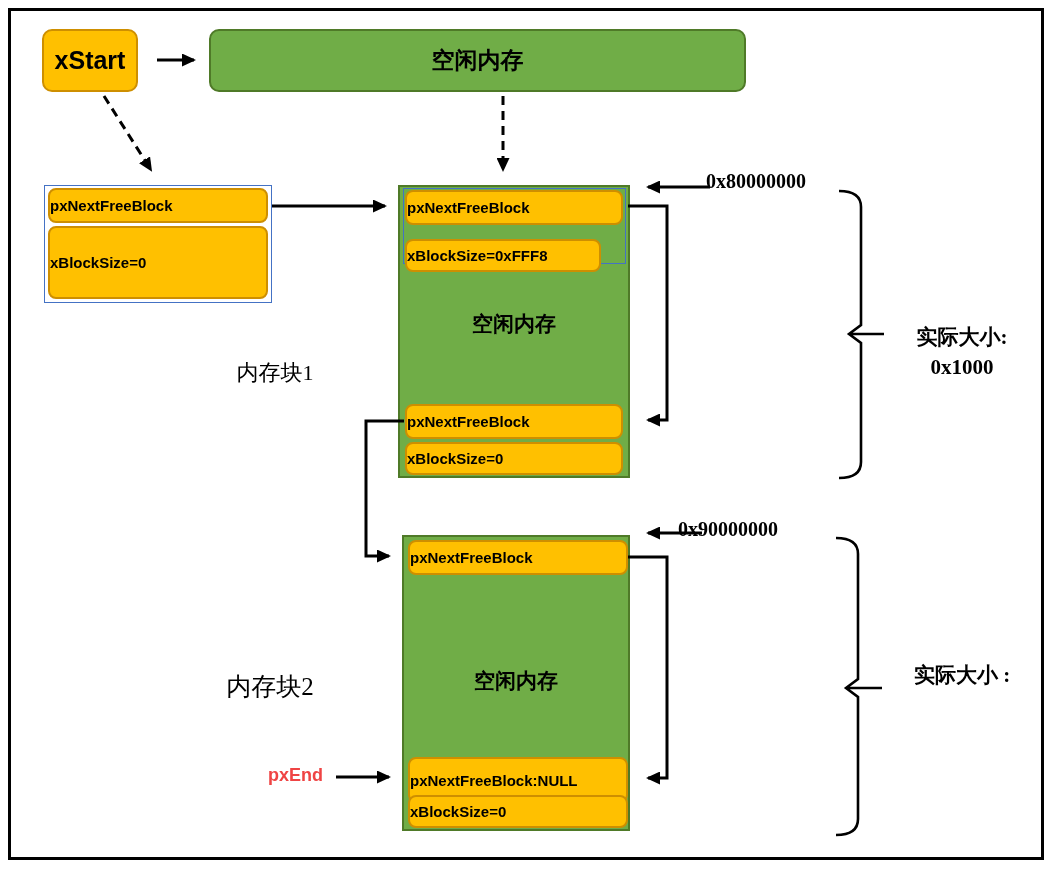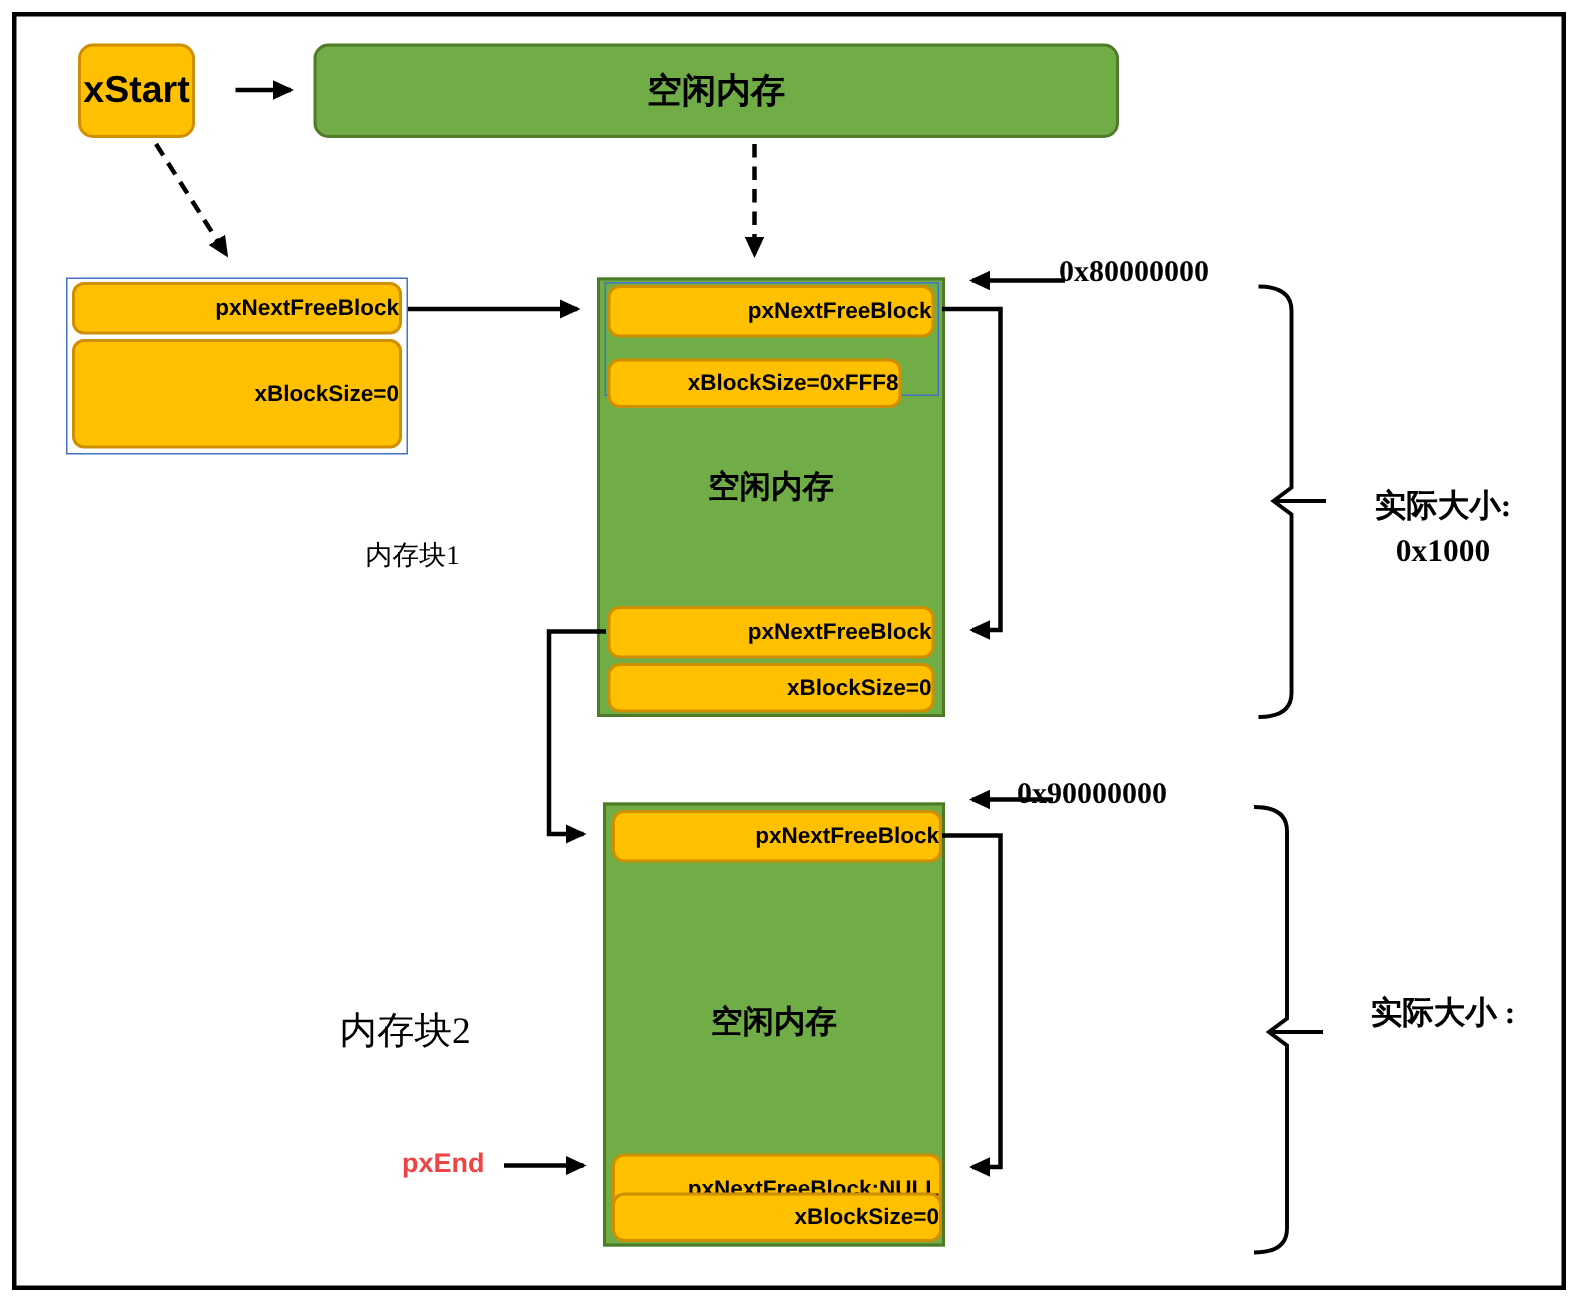--- a/index.html
+++ b/index.html
@@ -27,21 +27,21 @@
   .green-box{
     background:var(--green); border:2px solid var(--green_border);
     border-radius:10px; font-weight:bold; color:#000;
   }
   .region{
     position:absolute; box-sizing:border-box;
     background:var(--green); border:2px solid var(--green_border);
   }
   .bar{
     position:absolute; box-sizing:border-box; display:flex;
-    align-items:center; justify-content:flex-end;
+    align-items:center; justify-content:flex-start;
     background:var(--orange); border:2px solid var(--orange_border);
     border-radius:8px; font-weight:bold; font-size:15px; color:#000;
   }
   .blue-outline{
     position:absolute; box-sizing:border-box;
     border:1px solid var(--blue_outline); pointer-events:none;
   }
   .free-label{
     position:absolute; width:100%; text-align:center;
     font-weight:bold; font-size:21px; color:#000;
@@ -69,21 +69,21 @@
   svg .ln{stroke:#000; stroke-width:3; fill:none;}
   svg .dash{stroke-dasharray:9 6;}
   svg .brace{stroke:#000; stroke-width:2.6; fill:none;}
 </style>
 </head>
 <body>
 
 <div id="canvas">
   <div id="frame"></div>
 
-  <div class="node orange-box" style="left:52px;top:29px;width:78px;height:63px;font-size:25px;">
+  <div class="node orange-box" style="left:42px;top:29px;width:96px;height:63px;font-size:25px;">
     <span>xStart</span>
   </div>
   <div class="node green-box" style="left:209px;top:29px;width:537px;height:63px;font-size:23px;">
     <span>空闲内存</span>
   </div>
 
   <div class="blue-outline" style="left:44px;top:185px;width:228px;height:118px;"></div>
   <div class="bar" style="left:48px;top:188px;width:220px;height:35px;">
     <span>pxNextFreeBlock</span>
   </div>
@@ -106,29 +106,29 @@
     <div class="bar" style="left:5px;top:255px;width:218px;height:33px;">
       <span>xBlockSize=0</span>
     </div>
   </div>
 
   <div class="region" style="left:402px;top:535px;width:228px;height:296px;">
     <div class="bar" style="left:4px;top:3px;width:220px;height:35px;">
       <span>pxNextFreeBlock</span>
     </div>
     <div class="free-label" style="top:130px;">空闲内存</div>
-    <div class="bar" style="left:4px;top:220px;width:220px;height:46px;margin-top:12px;">
+    <div class="bar" style="left:4px;top:220px;width:220px;height:46px;">
       <span>pxNextFreeBlock:NULL</span>
     </div>
     <div class="bar" style="left:4px;top:258px;width:220px;height:33px;">
       <span>xBlockSize=0</span>
     </div>
   </div>
 
-  <div class="serif-label" style="left:222px;top:358px;width:106px;font-size:18px;">内存块1</div>
+  <div class="serif-label" style="left:222px;top:358px;width:106px;font-size:22px;">内存块1</div>
   <div class="serif-label" style="left:217px;top:670px;width:106px;font-size:25px;">内存块2</div>
 
   <div class="addr-label" style="left:706px;top:170px;">0x80000000</div>
   <div class="addr-label" style="left:678px;top:518px;">0x90000000</div>
 
   <div class="actual-size" style="left:884px;top:306px;width:156px;margin-top:16px;">
     <div>实际大小:</div>
     <div>0x1000</div>
   </div>
   <div class="actual-size" style="left:884px;top:660px;width:156px;">

